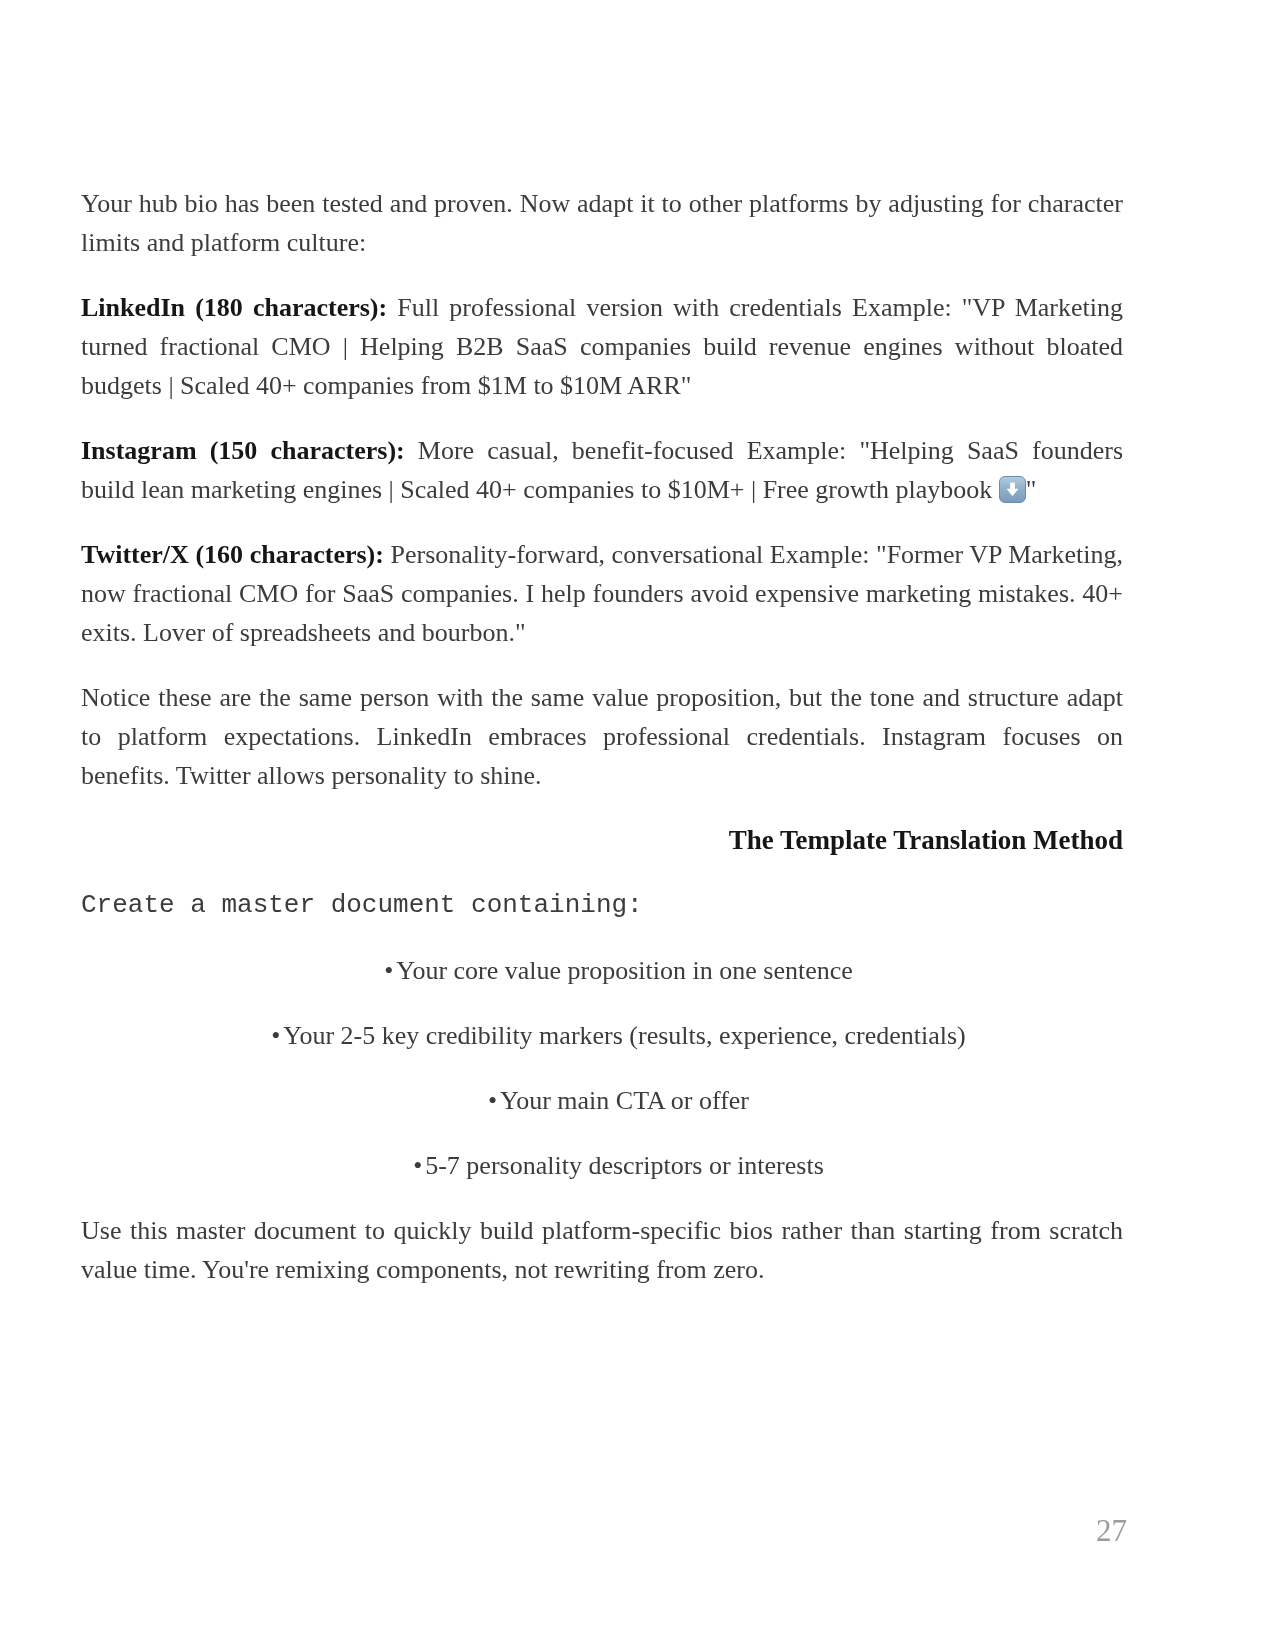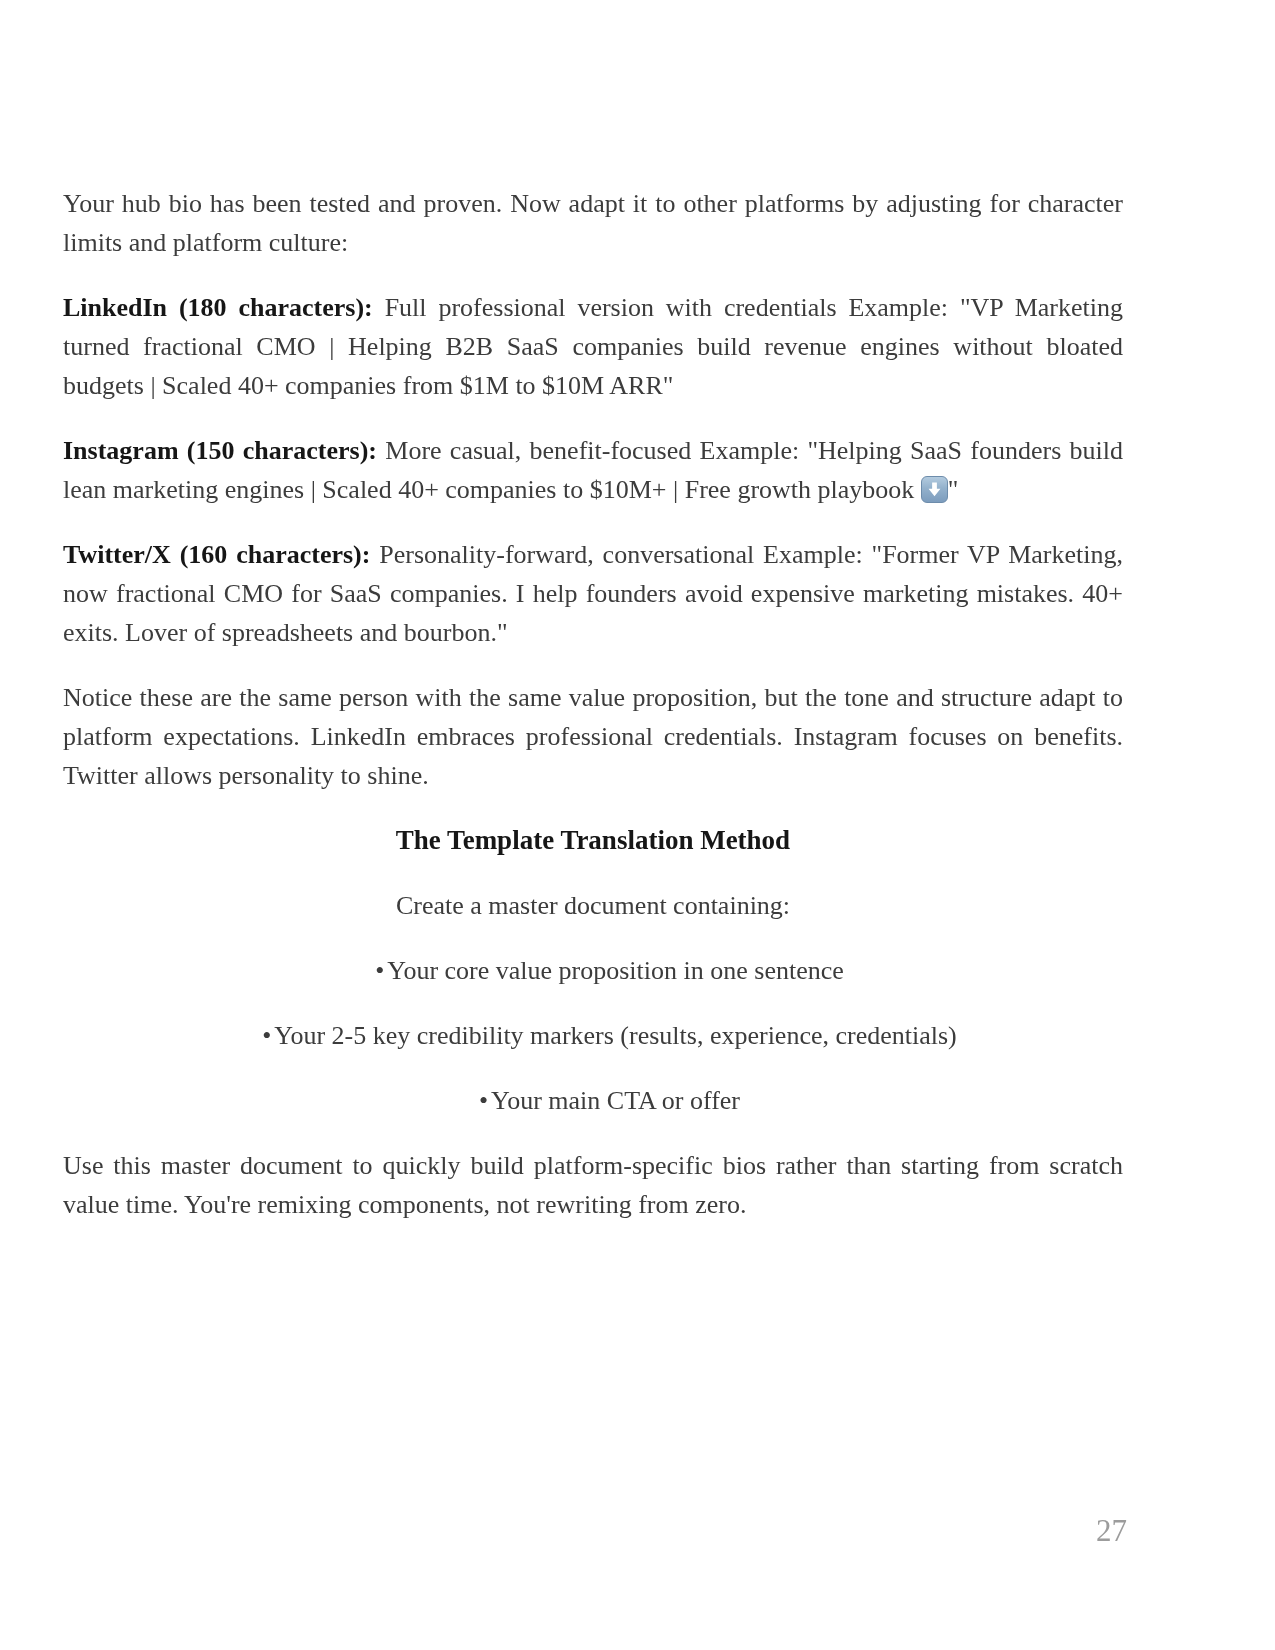--- a/index.html
+++ b/index.html
@@ -6,44 +6,45 @@
     margin: 0;
     padding: 0;
     background: #ffffff;
   }
   .page {
     position: relative;
     width: 1275px;
     height: 1650px;
     background: #ffffff;
     box-sizing: border-box;
-    padding: 184px 152px 0 63px;
+    padding: 184px 152px 0 81px;
     font-family: "Liberation Serif", "DejaVu Serif", serif;
     font-size: 26px;
     line-height: 39px;
     color: #3c3c3c;
   }
   .para {
     margin: 0 0 26px 0;
     text-align: justify;
   }
   .para strong {
     font-weight: 700;
     color: #161616;
   }
   .section-heading {
     margin: 0 0 26px 0;
     font-size: 27px;
     font-weight: 700;
     color: #161616;
-    text-align: center;
+    text-align: right;
   }
   .list-intro {
     margin: 14px 0 26px 0;
-    text-align: center;
+    text-align: left;
+    font-family: Liberation Mono, monospace;
   }
   .bullet-item {
     margin: 0 0 26px 0;
     padding-left: 30px;
     text-align: center;
   }
   .bullet-marker {
     display: inline-block;
     width: 15px;
   }
@@ -111,20 +112,23 @@
 
   <div class="bullet-item">
     <span class="bullet-marker">•</span><span>Your core value proposition in one sentence</span>
   </div>
   <div class="bullet-item">
     <span class="bullet-marker">•</span><span>Your 2-5 key credibility markers (results, experience, credentials)</span>
   </div>
   <div class="bullet-item">
     <span class="bullet-marker">•</span><span>Your main CTA or offer</span>
   </div>
+  <div class="bullet-item">
+    <span class="bullet-marker">•</span><span>5-7 personality descriptors or interests</span>
+  </div>
 
   <p class="para">
     <span>Use this master document to quickly build platform-specific bios rather than starting from scratch value time. You're remixing components, not rewriting from zero.</span>
   </p>
 
   <div class="page-number">27</div>
 
 </div>
 
 </body></html>

